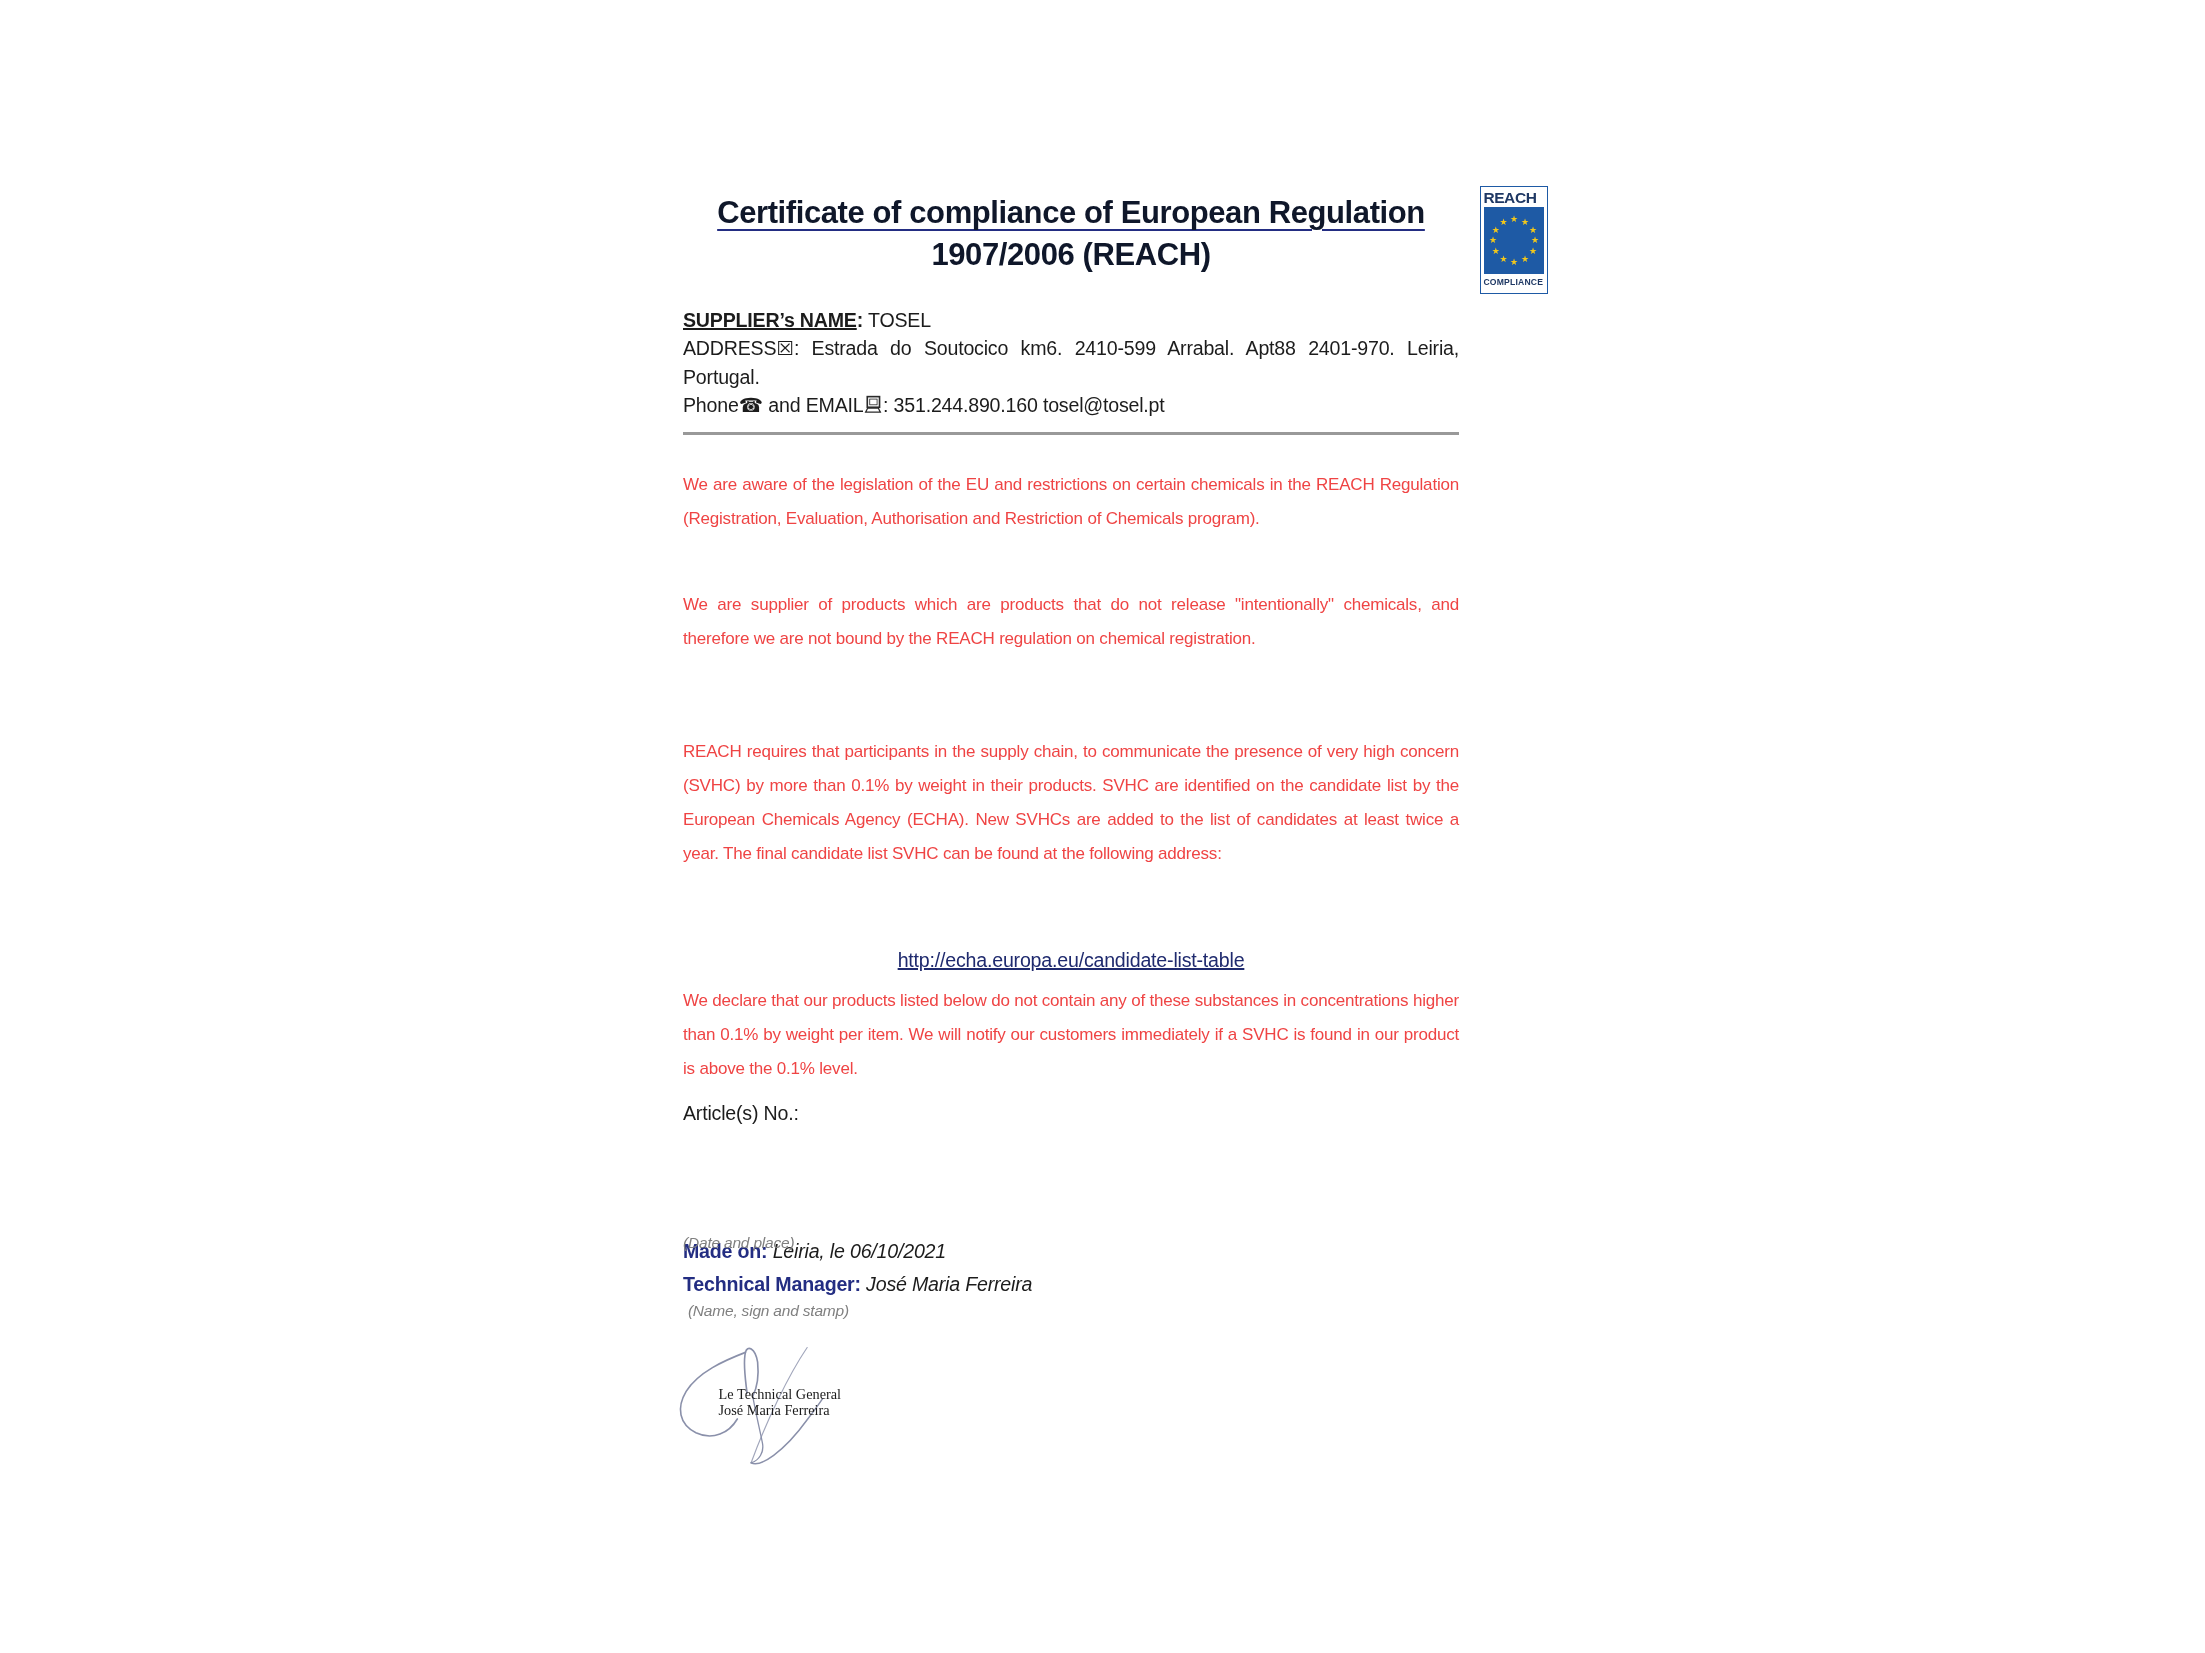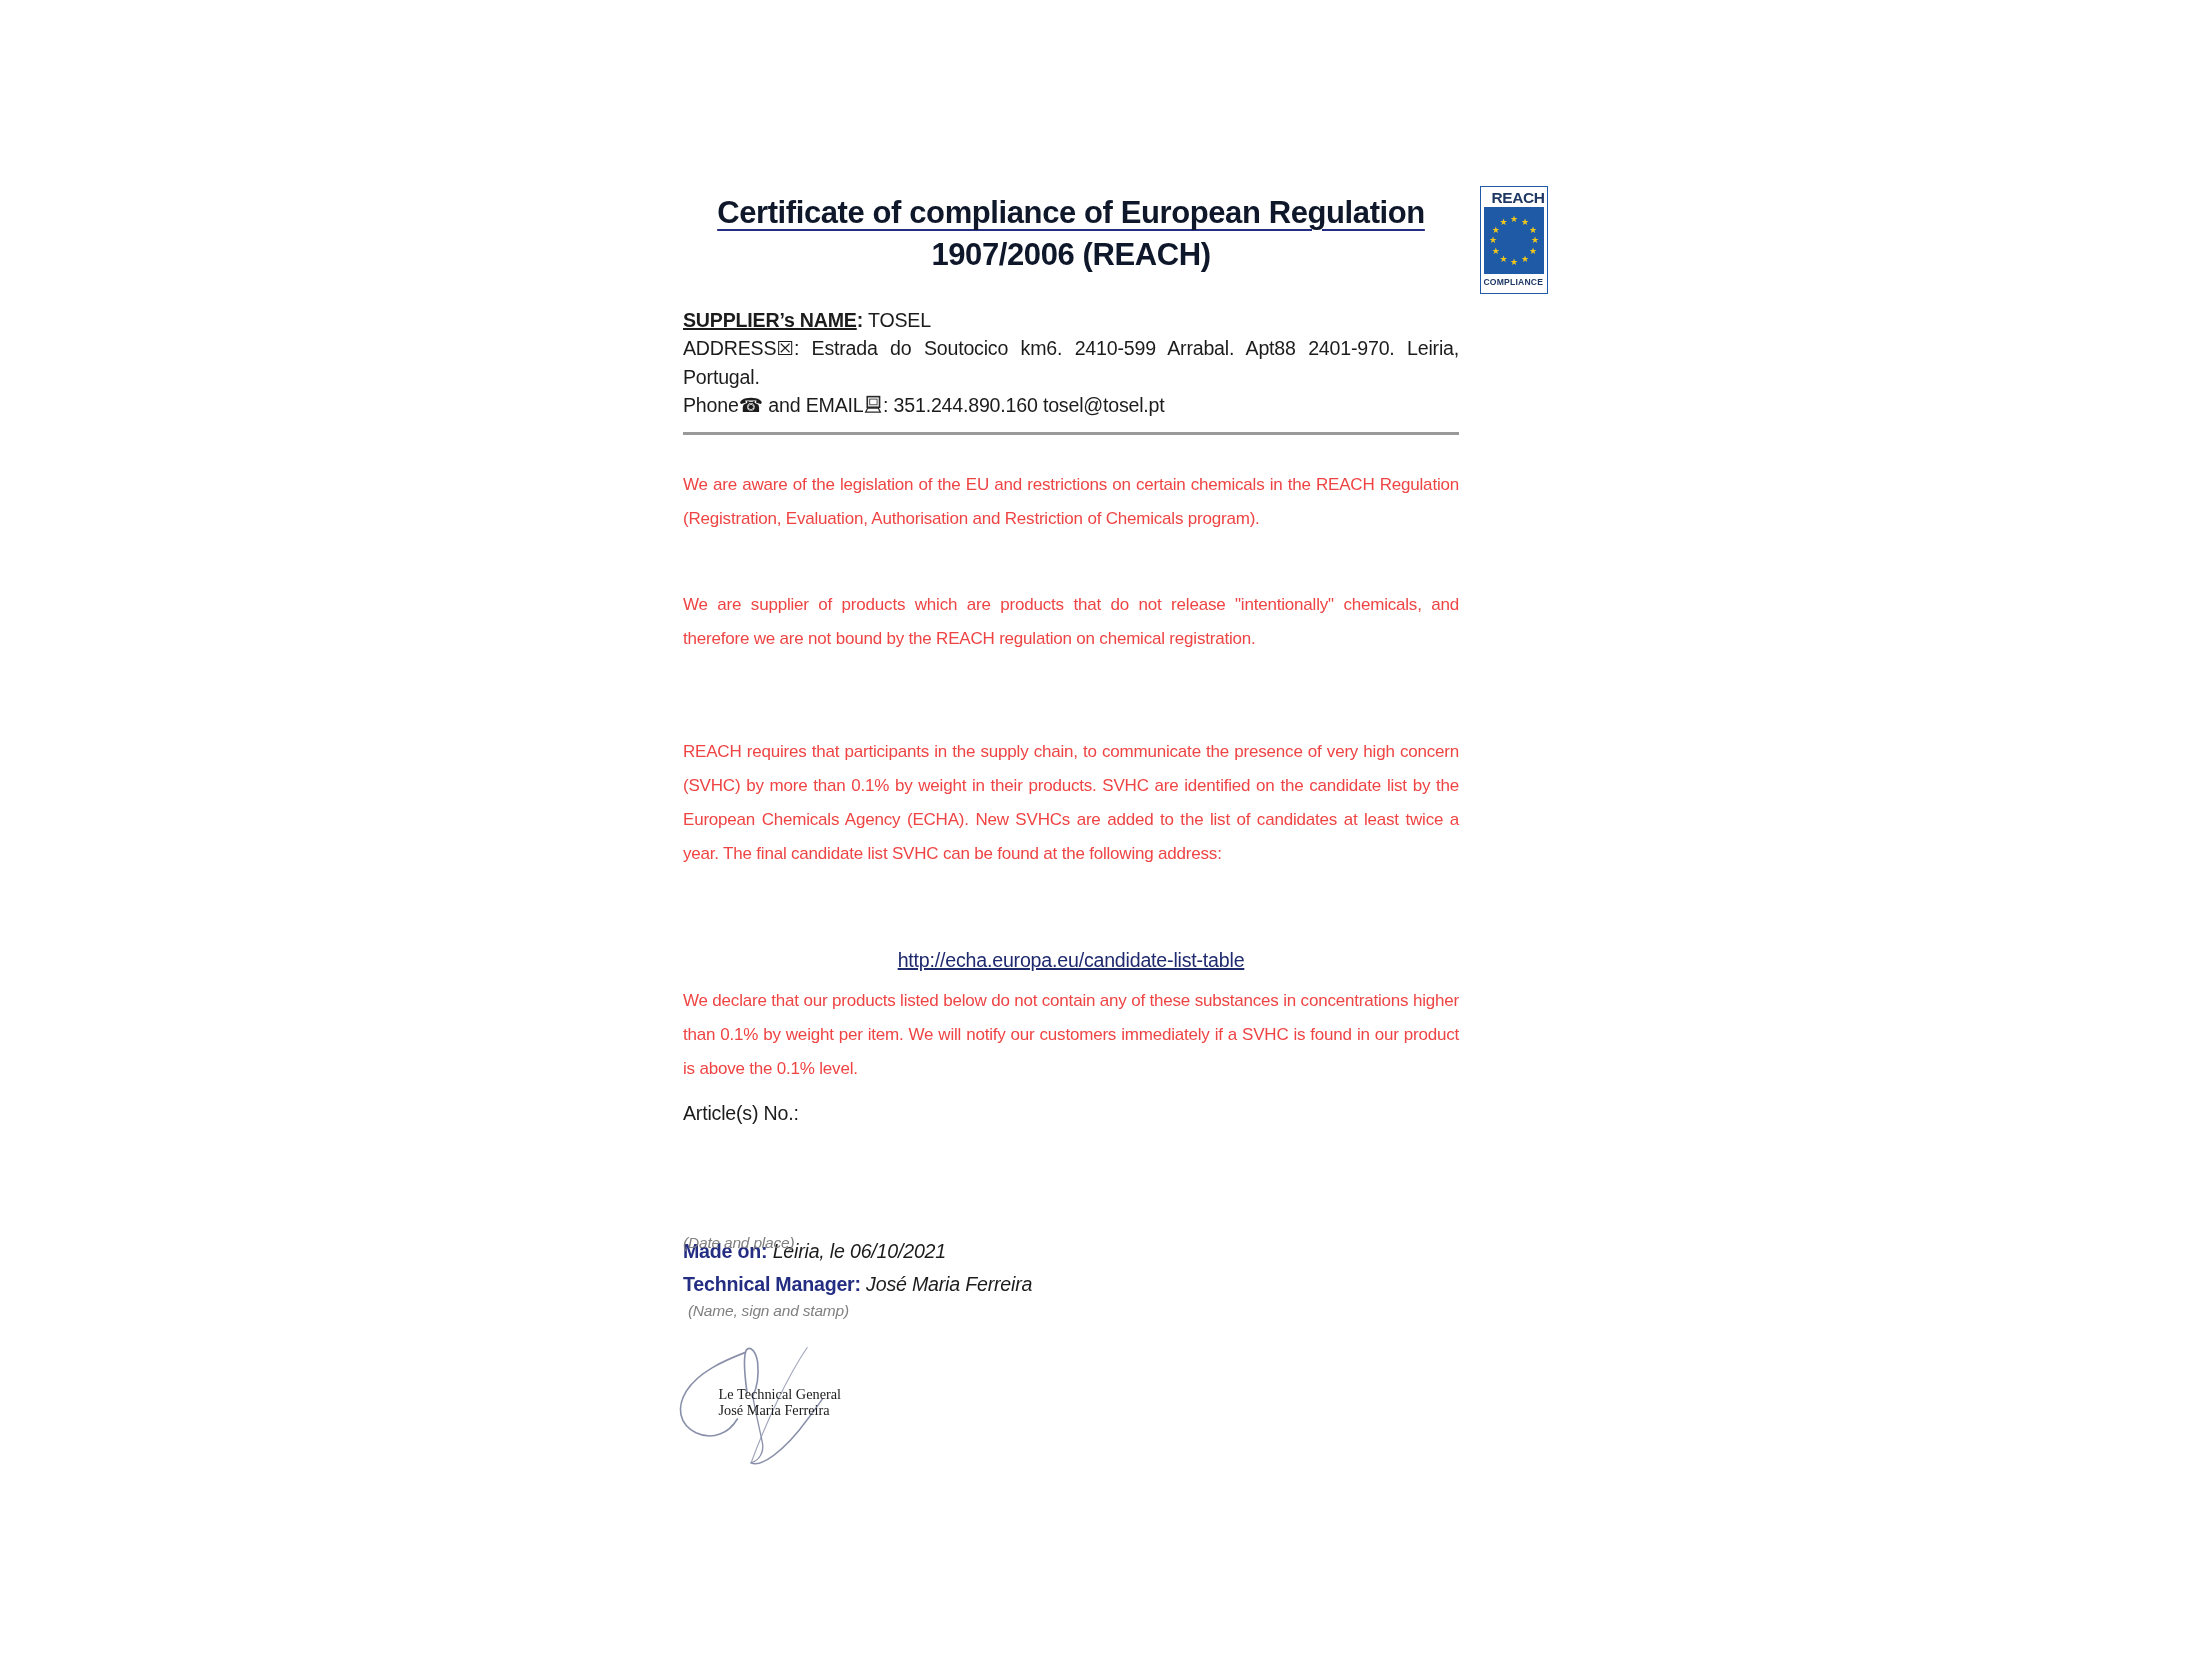--- a/index.html
+++ b/index.html
@@ -113,21 +113,21 @@
     width: 68px;
     height: 108px;
     background: #ffffff;
     border: 1.6px solid #1e5aa5;
     padding: 1.6px 2.4px;
   }
   .reach-top {
     color: #1f3864;
     font-weight: bold;
     font-size: 15.5px;
-    text-align: right;
+    text-align: left;
     line-height: 18px;
     letter-spacing: -0.4px;
   }
   .eu-flag {
     position: relative;
     width: 60px;
     height: 67px;
     background: #1e5aa5;
     margin: 0 auto;
   }

